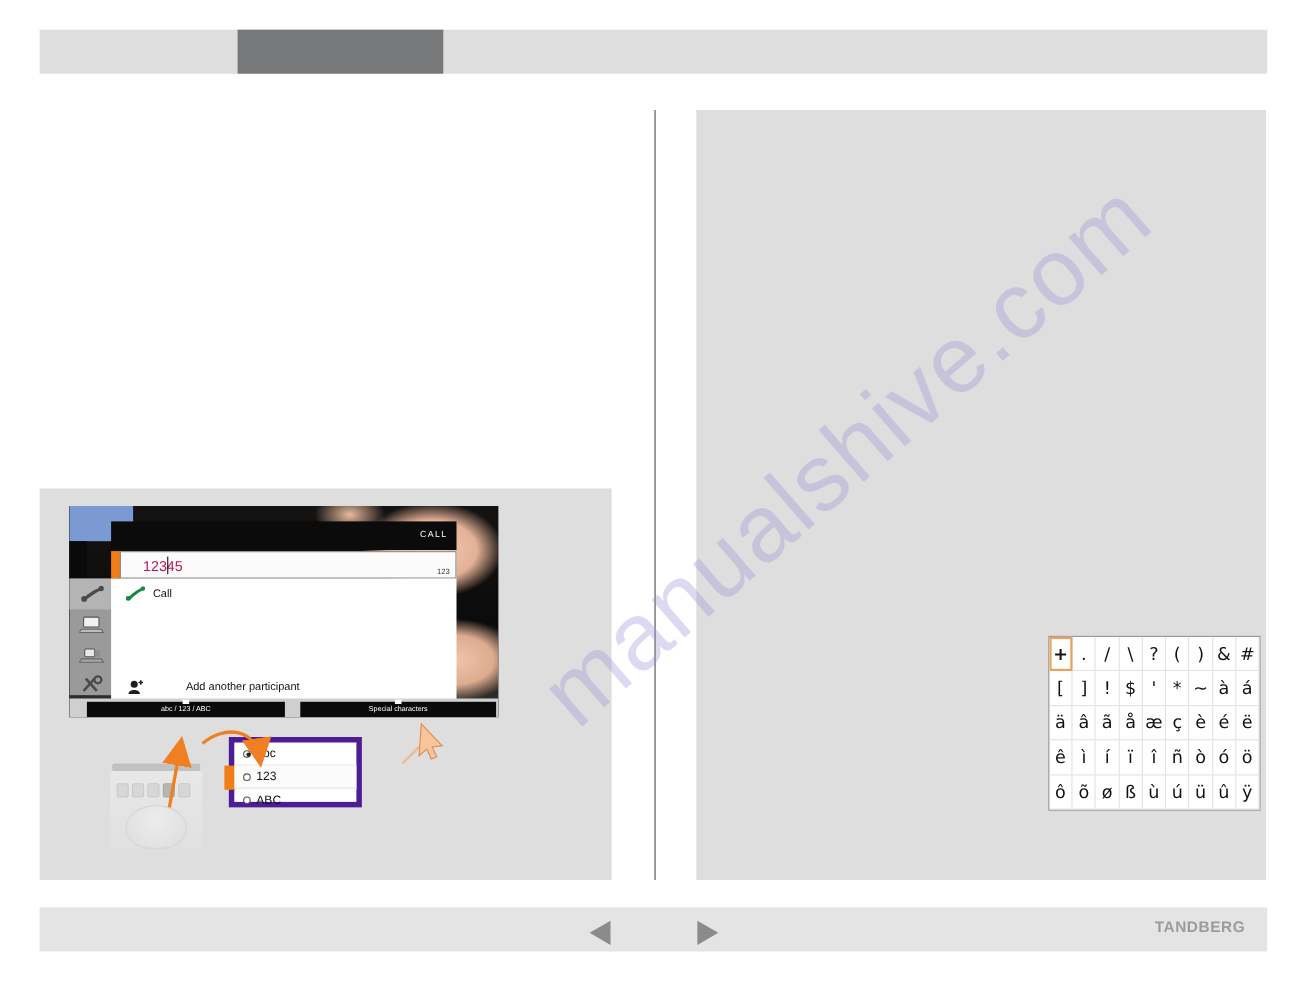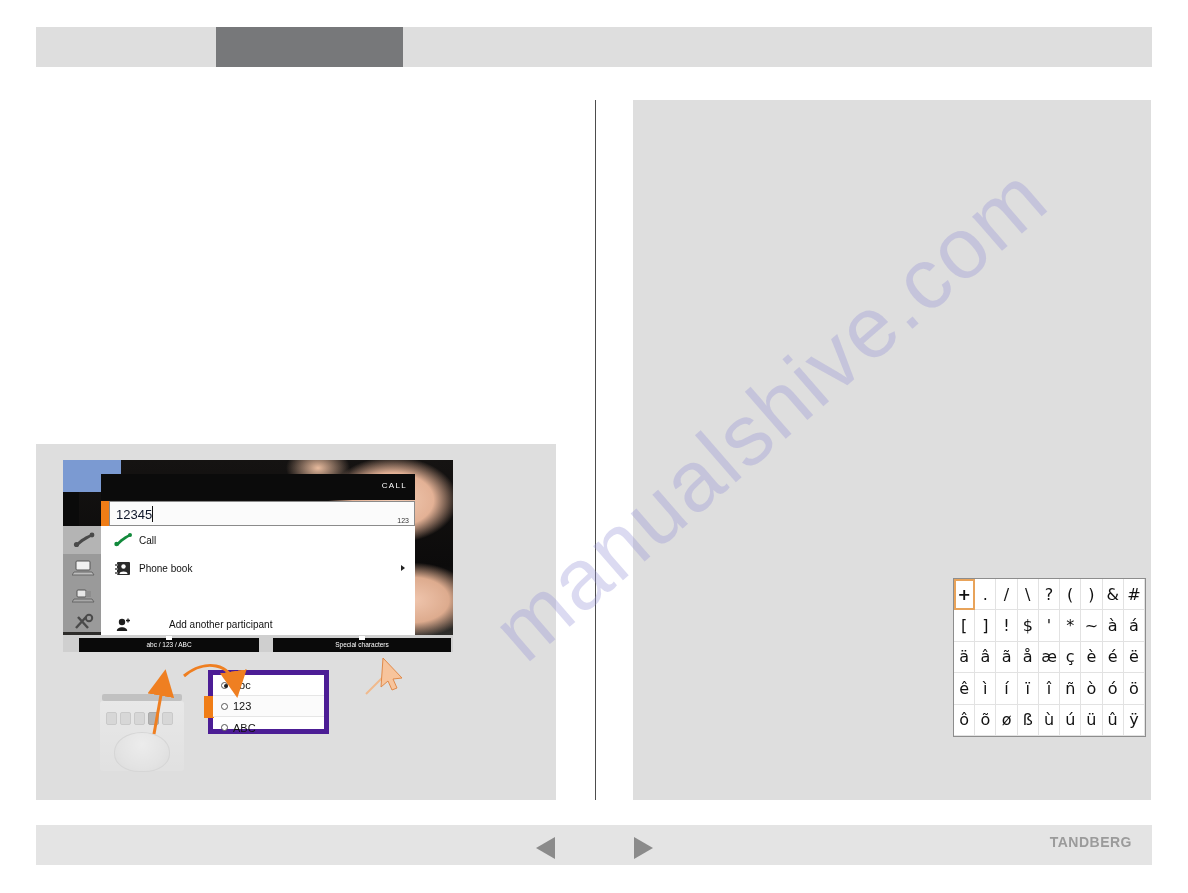--- a/index.html
+++ b/index.html
@@ -148,22 +148,22 @@
   }
   .device-orangebar {
     position: absolute; left: 38px; top: 41px; width: 8px; height: 25px;
     background: #f07d16;
   }
   .device-input {
     position: absolute; left: 46px; top: 41px; width: 306px; height: 25px;
     background: #fbfbfb; border: 1px solid #8b8b8b;
   }
   .device-input-value {
-    position: absolute; left: 6px; top: 5px;
-    font-size: 13px; color: #0f172a; font-family: "Liberation Sans", sans-serif;
+    position: absolute; left: 20px; top: 5px;
+    font-size: 13px; color: #be185d; font-family: "Liberation Sans", sans-serif;
   }
   .device-input-caret {
     position: absolute; left: 42px; top: 4px; width: 1px; height: 16px;
     background: #111;
   }
   .device-input-mode {
     position: absolute; right: 5px; bottom: 1px;
     font-size: 7px; color: #333;
   }
   .device-menu {
@@ -408,34 +408,20 @@
           <span class="mi-icon">
             <svg width="18" height="14" viewBox="0 0 18 14">
                 <path d="M2 11 C5 7 12 2 16 1 L17 3 C13 5 7 9 4 13 Z" fill="#128a3c"></path>
                 <circle cx="2.5" cy="11" r="2.2" fill="#128a3c"></circle>
                 <circle cx="16" cy="2" r="2" fill="#128a3c"></circle>
               </svg>
           </span>
           <span class="mi-label">Call</span>
         </div>
 
-        <div class="menu-row" style="top:28px;">
-          <span class="mi-icon">
-            <svg width="16" height="15" viewBox="0 0 16 15">
-                <rect x="2" y="1" width="13" height="13" rx="1" fill="#2b2b2b"></rect>
-                <rect x="0" y="3" width="3" height="2" fill="#777"></rect>
-                <rect x="0" y="7" width="3" height="2" fill="#777"></rect>
-                <rect x="0" y="11" width="3" height="2" fill="#777"></rect>
-                <circle cx="8.5" cy="5.5" r="2.2" fill="#fff"></circle>
-                <path d="M4.5 13 C4.5 9.8 12.5 9.8 12.5 13 Z" fill="#fff"></path>
-              </svg>
-          </span>
-          <span class="mi-label">Phone book</span>
-          <span class="mi-arrow"></span>
-        </div>
 
 
         <div class="menu-row" style="top:84px;gap:30px;">
           <span class="mi-icon">
             <svg width="17" height="15" viewBox="0 0 17 15">
                 <circle cx="7" cy="5" r="3.2" fill="#1d1d1d"></circle>
                 <path d="M1.8 14 C1.8 9 12.2 9 12.2 14 Z" fill="#1d1d1d"></path>
                 <path d="M13 1.5 L13 5.5 M11 3.5 L15 3.5" stroke="#1d1d1d" stroke-width="1.3"></path>
               </svg>
           </span>

